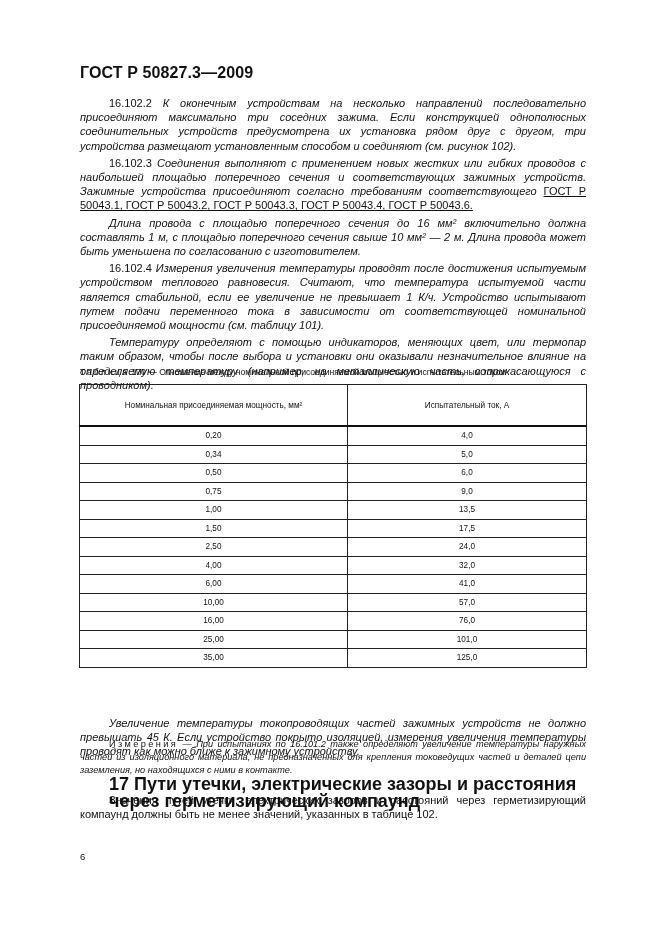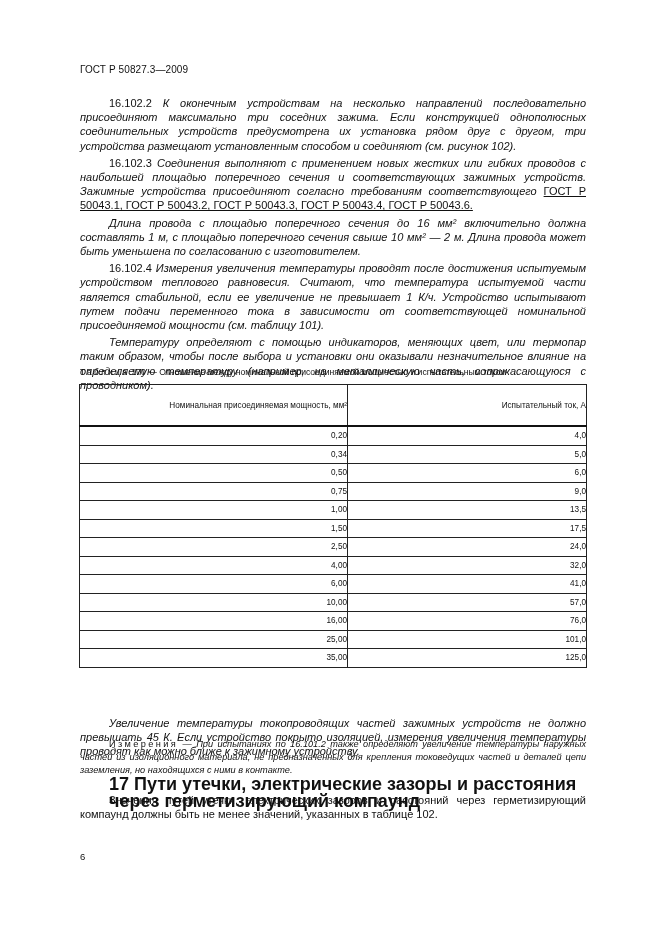--- a/index.html
+++ b/index.html
@@ -2,21 +2,21 @@
 <html><head>
   <meta charset="utf-8">
   <style>
     html, body { margin: 0; padding: 0; background: #ffffff; }
     body {
       width: 661px; height: 936px; position: relative; overflow: hidden;
       font-family: "Liberation Sans", sans-serif; color: #111;
     }
     .doc-header {
       position: absolute; top: 64px; left: 80px;
-      font-weight: normal; font-size: 10px; letter-spacing: 0.1px;
+      font-weight: bold; font-size: 16px; letter-spacing: 0.1px;
     }
     .body-text {
       position: absolute; left: 80px; width: 506px;
       font-size: 11px; line-height: 14.2px; text-align: justify;
     }
     .para { margin: 0 0 3px 0; text-indent: 29px; }
     .it { font-style: italic; }
     .u { text-decoration: underline; }
 
     .table-caption {
@@ -24,21 +24,21 @@
       font-size: 8.6px; white-space: nowrap;
     }
     .table-caption .spaced { letter-spacing: 2.2px; }
 
     table.data {
       position: absolute; top: 384px; left: 79px;
       width: 508px; border-collapse: collapse;
       font-size: 8.2px;
     }
     table.data th, table.data td {
-      border: 1px solid #222; text-align: right; padding: 0;
+      border: 1px solid #222; text-align: center; padding: 0;
     }
     table.data th { font-weight: normal; height: 40px; border-bottom: 2.5px solid #111; }
     table.data td { height: 17.5px; }
     table.data td.c1, table.data th.c1 { width: 267px; }
 
     .after-table { top: 716px; }
     .note {
       position: absolute; top: 738px; left: 80px; width: 506px;
       font-size: 9.2px; line-height: 13px; text-align: justify;
     }

